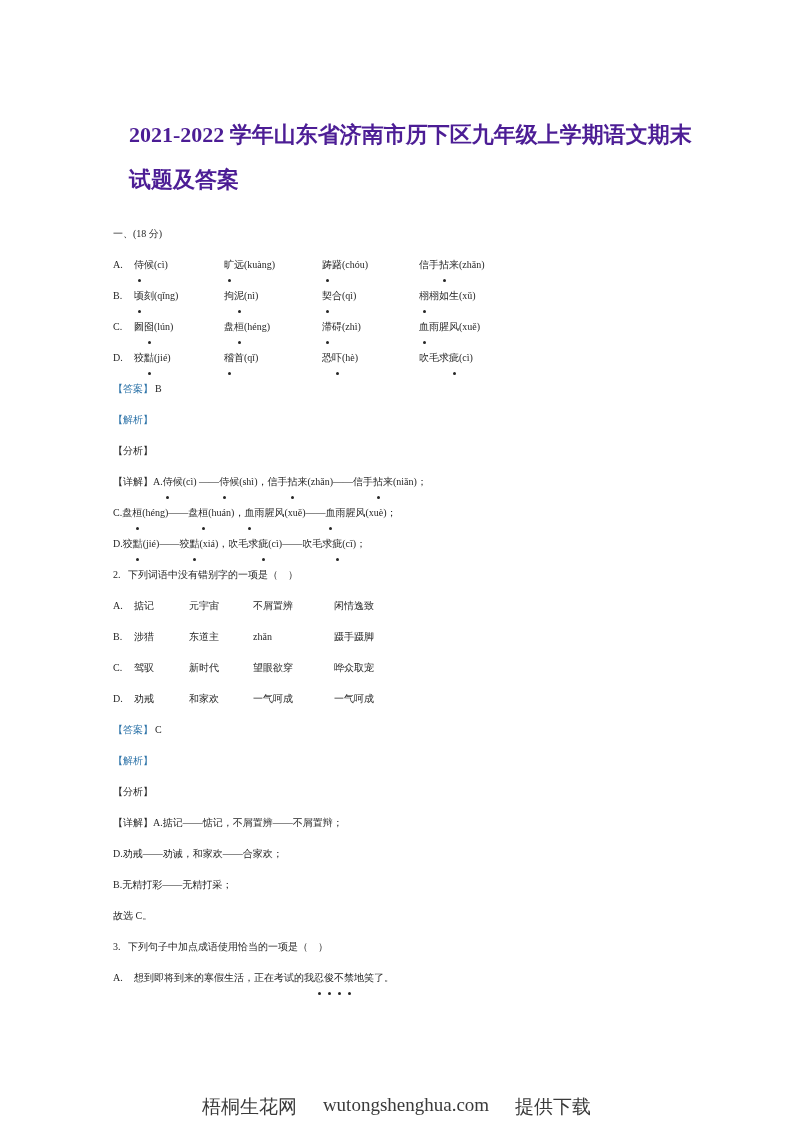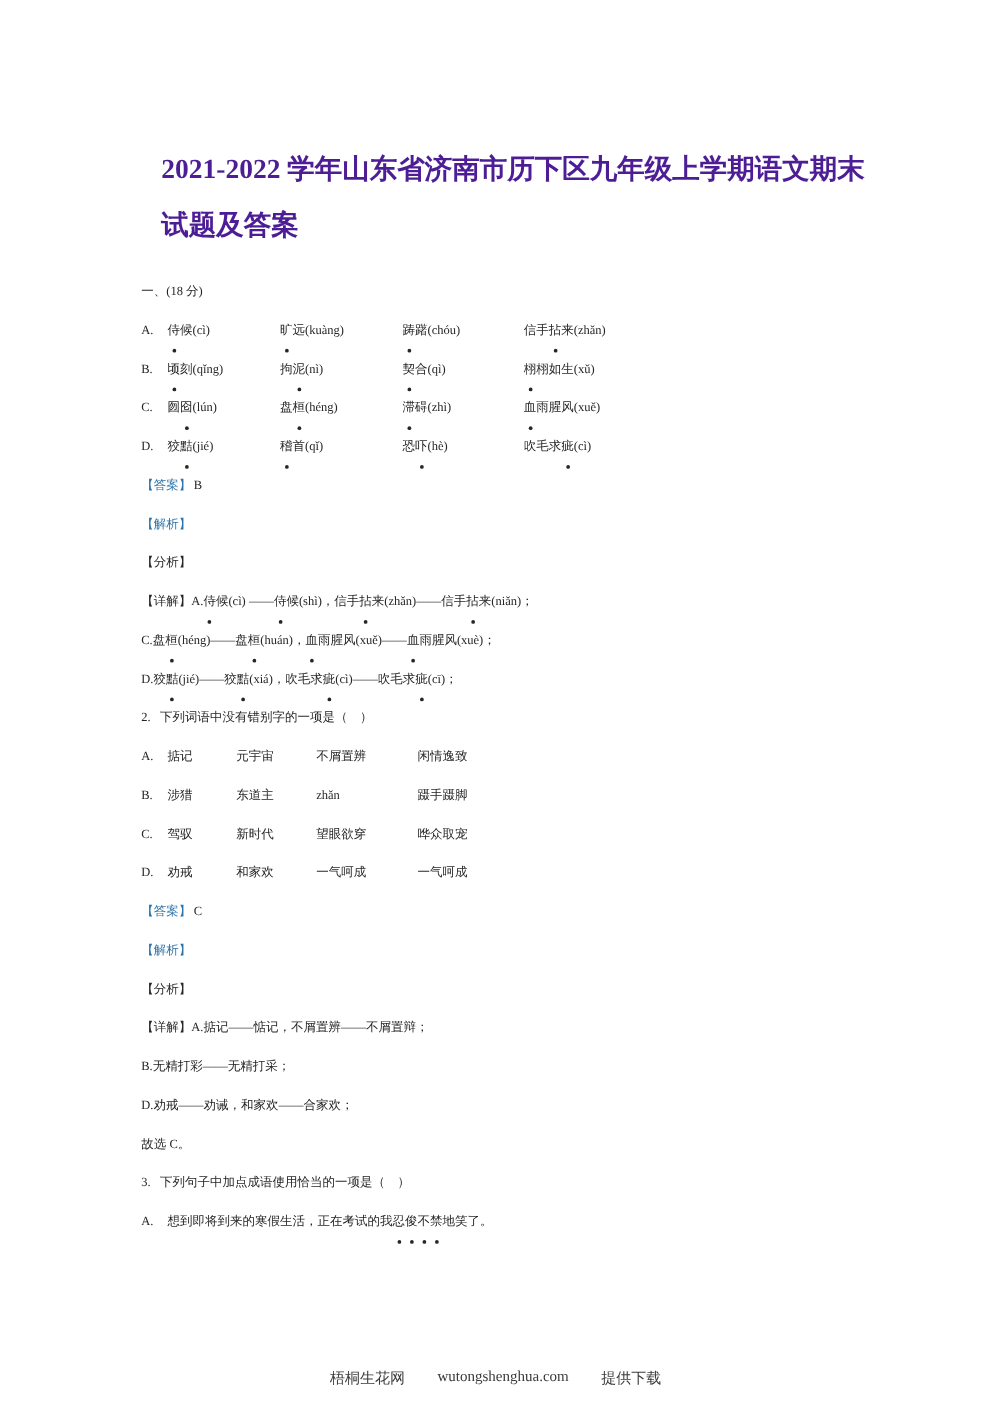--- a/index.html
+++ b/index.html
@@ -24,21 +24,21 @@
   .answer-value{margin-left:2px;}
   .dot{position:relative;display:inline-block;}
   .dot::after{
     content:"";position:absolute;left:50%;bottom:-2px;
     width:3px;height:3px;margin-left:-1.5px;border-radius:50%;
     background:#262626;
   }
   .footer{
     position:absolute;left:0;top:1094px;width:100%;
     display:flex;justify-content:center;gap:26px;
-    font-size:12px;color:#3a3a3a;white-space:pre;
+    font-size:19px;color:#3a3a3a;white-space:pre;
   }
 </style>
 </head>
 <body>
 
 <div class="page">
   <div class="doc">
     <h1 class="title">
       <span class="title-line">2021-2022 学年山东省济南市历下区九年级上学期语文期末</span>
       <span class="title-line">试题及答案</span>
@@ -57,22 +57,22 @@
         <div class="line">D.狡<span class="dot">黠</span>(jié)——狡<span class="dot">黠</span>(xiá)，吹毛求<span class="dot">疵</span>(cì)——吹毛求<span class="dot">疵</span>(cī)；</div>
         <div class="line">2.  下列词语中没有错别字的一项是（　）</div>
         <div class="line opt-row q2"><span class="opt-letter">A.</span><span class="opt-term t0">掂记</span><span class="opt-term t1">元宇宙</span><span class="opt-term t2">不屑置辨</span><span class="opt-term t3">闲情逸致</span></div>
         <div class="line opt-row q2"><span class="opt-letter">B.</span><span class="opt-term t0">涉猎</span><span class="opt-term t1">东道主</span><span class="opt-term t2">zhǎn</span><span class="opt-term t3">蹑手蹑脚</span></div>
         <div class="line opt-row q2"><span class="opt-letter">C.</span><span class="opt-term t0">驾驭</span><span class="opt-term t1">新时代</span><span class="opt-term t2">望眼欲穿</span><span class="opt-term t3">哗众取宠</span></div>
         <div class="line opt-row q2"><span class="opt-letter">D.</span><span class="opt-term t0">劝戒</span><span class="opt-term t1">和家欢</span><span class="opt-term t2">一气呵成</span><span class="opt-term t3">一气呵成</span></div>
         <div class="line"><span class="blue" style="color: rgb(45, 115, 168);">【答案】</span><span class="answer-value">C</span></div>
         <div class="line"><span class="blue" style="color: rgb(45, 115, 168);">【解析】</span></div>
         <div class="line">【分析】</div>
         <div class="line">【详解】A.掂记——惦记，不屑置辨——不屑置辩；</div>
+        <div class="line">D.劝戒——劝诫，和家欢——合家欢；</div>
         <div class="line">B.无精打彩——无精打采；</div>
-        <div class="line">D.劝戒——劝诫，和家欢——合家欢；</div>
         <div class="line">故选 C。</div>
         <div class="line">3.  下列句子中加点成语使用恰当的一项是（　）</div>
         <div class="line opt-row"><span class="opt-letter">A.</span><span class="opt-text">想到即将到来的寒假生活，正在考试的我<span class="dot">忍</span><span class="dot">俊</span><span class="dot">不</span><span class="dot">禁</span>地笑了。</span></div>
       </div>
   </div>
   <div class="footer">
     <span>梧桐生花网</span>
     <span>wutongshenghua.com</span>
     <span>提供下载</span>
   </div>

